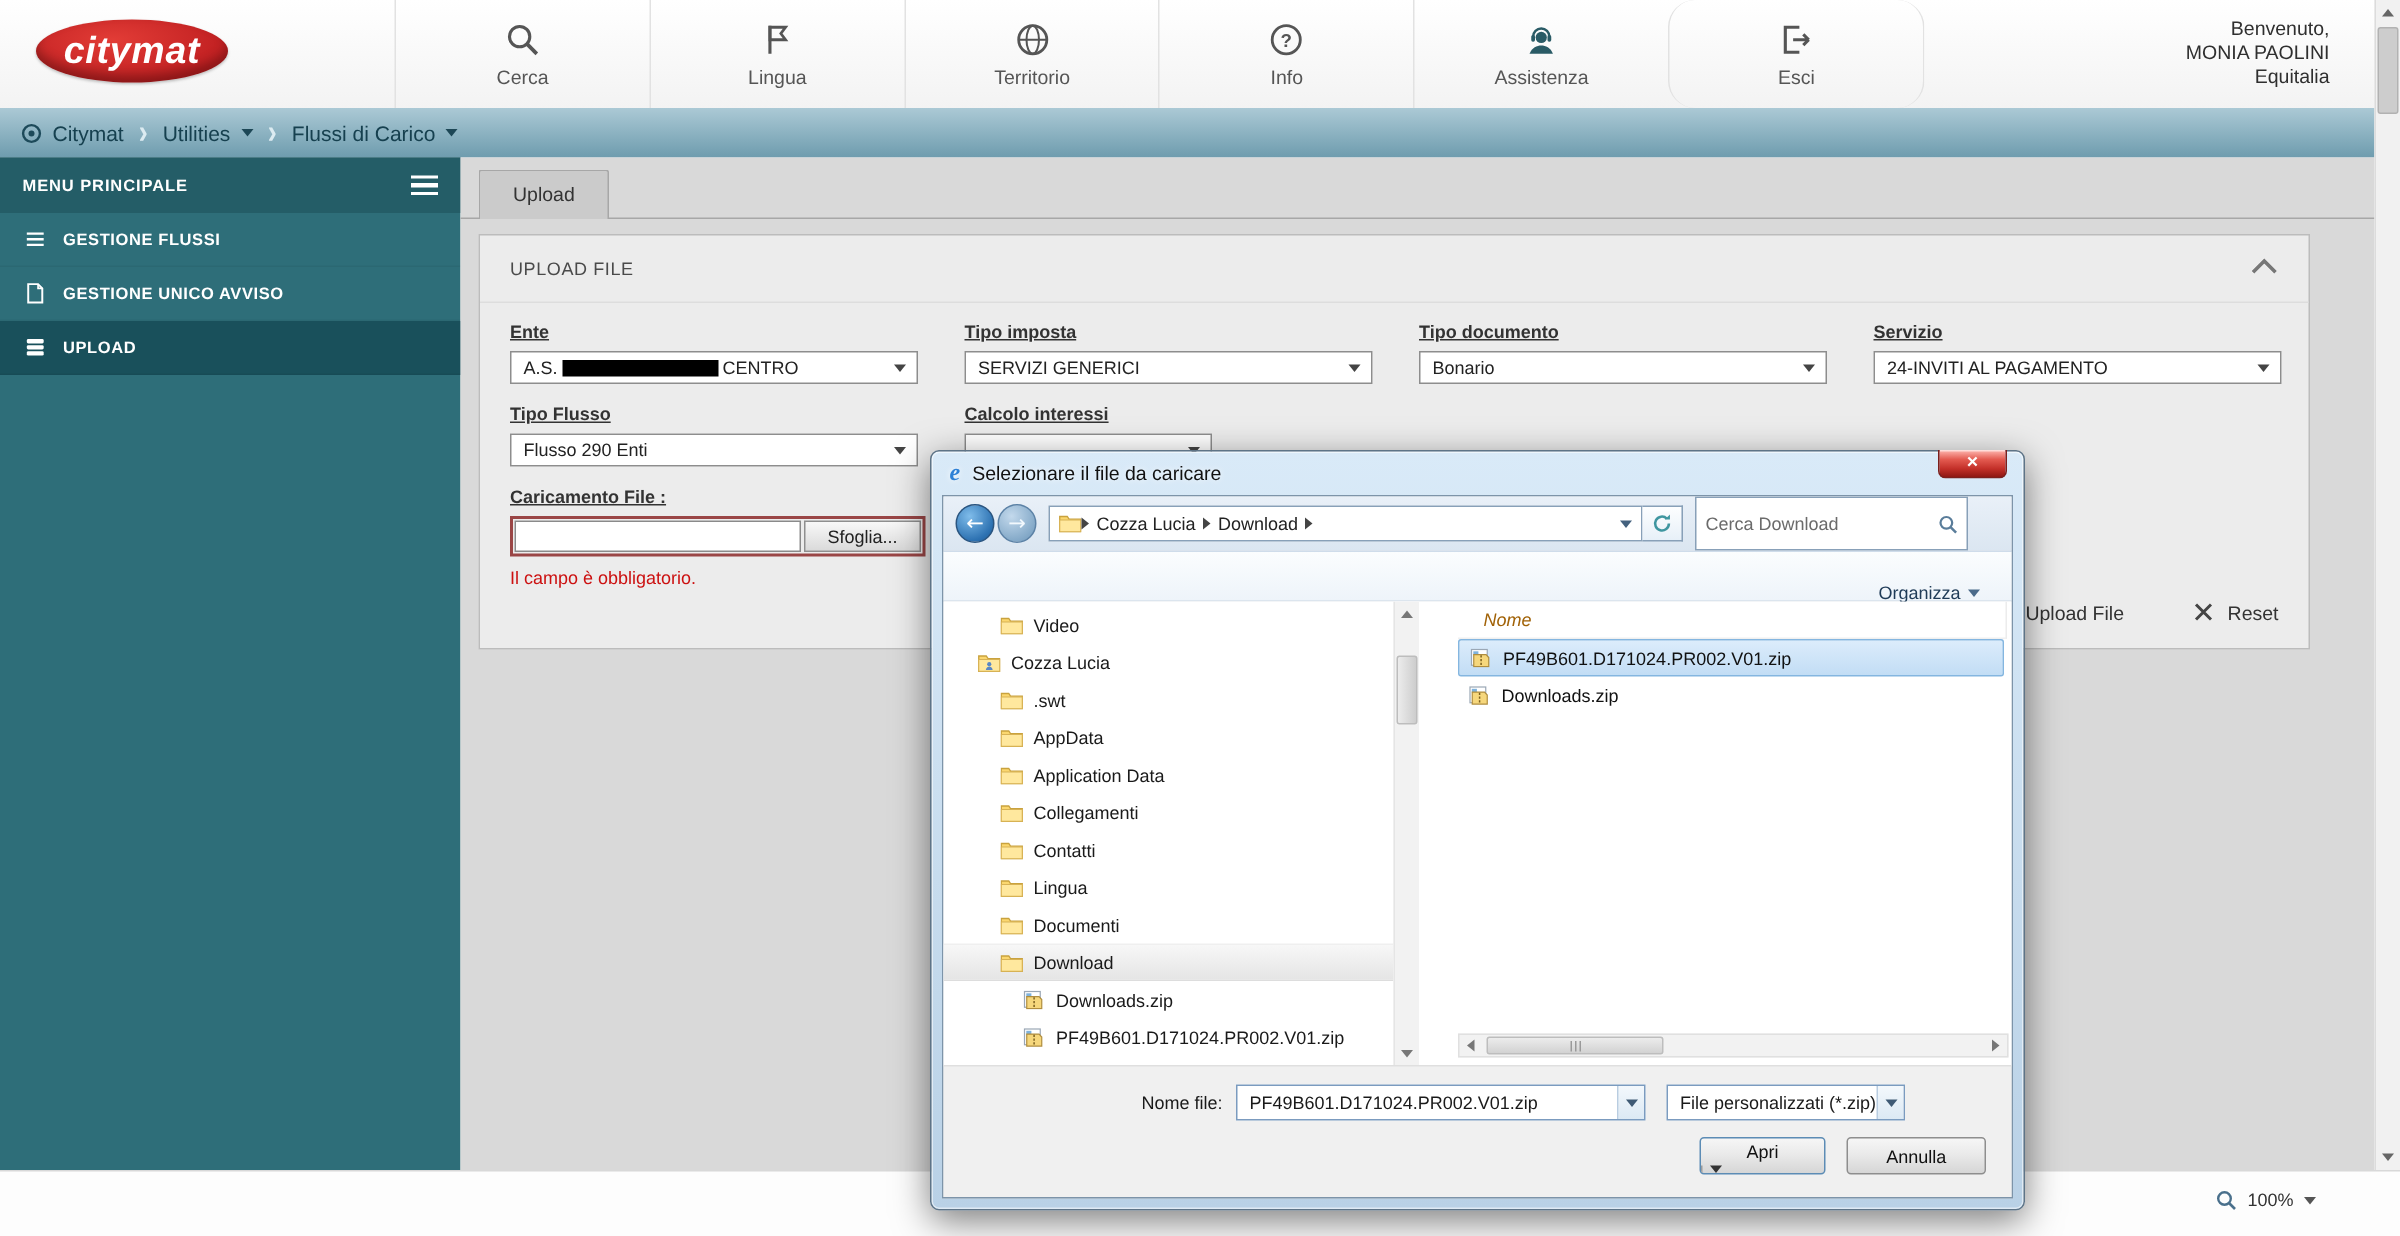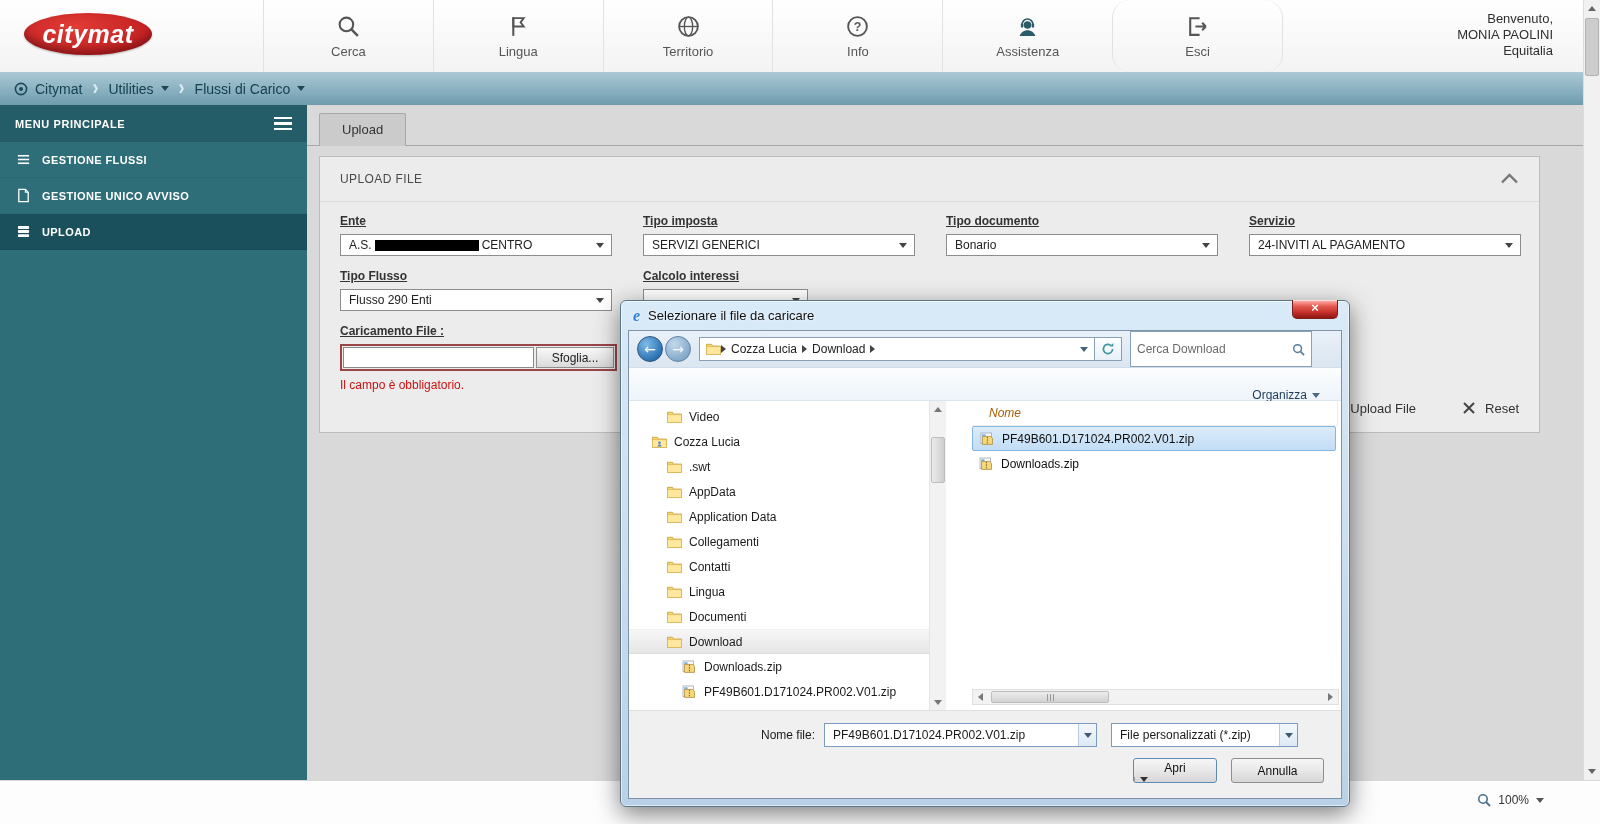--- a/index.html
+++ b/index.html
@@ -92,21 +92,21 @@
 .hs-btn{width:15px;height:14px;display:flex;align-items:center;justify-content:center;color:#777;cursor:pointer;}
 .hs-btn.right{margin-left:auto;}
 .hthumb{width:118px;height:12px;margin-left:3px;background:linear-gradient(#ececec,#d2d2d2);border:1px solid #bdbdbd;border-radius:2px;display:flex;align-items:center;justify-content:center;gap:2px;cursor:grab;}
 .hthumb i{display:block;width:1px;height:7px;background:#9a9a9a;}
 .dlg-footer{height:88px;background:#f0f0f0;border-top:1px solid #dfdfdf;padding-top:12px;}
 .f-row1{display:flex;align-items:center;padding-left:132px;text-align:center;}
 .f-label{font-size:12px;color:#1a1a1a;margin-right:9px;}
 .w7combo{height:24px;background:#fff;border:1px solid #7b9bbf;display:flex;align-items:center;padding-left:8px;font-size:12px;color:#1a1a1a;cursor:pointer;white-space:nowrap;overflow:hidden;}
 .w7combo .ddbtn{margin-left:auto;width:18px;align-self:stretch;background:linear-gradient(#f3f8fc,#dce9f4);border-left:1px solid #b9cde1;display:flex;align-items:center;justify-content:center;color:#3f5a75;cursor:pointer;flex:0 0 18px;}
 .fname{width:273px;}
-.ftype{width:187px;margin-left:14px;}
+.ftype{width:159px;margin-left:14px;}
 .f-row2{display:flex;justify-content:flex-end;gap:14px;margin-top:11px;padding-right:17px;}
 .w7btn{height:25px;background:linear-gradient(#f6f6f6,#eaeaea 45%,#d6d6d6);border:1px solid #8e8e8e;border-radius:3px;font-size:12px;color:#111;font-family:inherit;cursor:pointer;flex-direction:column;}
 .btn-annulla{width:93px;}
 .btn-apri{width:84px;display:flex;padding:0;overflow:hidden;border-color:#5c8cb5;}
 .btn-apri .bmain{flex:1;display:flex;align-items:center;justify-content:center;}
 .btn-apri .barrow{width:19px;border-left:1px solid #9b9b9b;display:flex;align-items:center;justify-content:center;color:#333;}
 
 
 .statusbar{position:absolute;left:0;top:780px;width:1600px;height:44px;background:#fdfdfd;border-top:1px solid #d8d8d8;}
 .zoomctl{position:absolute;right:56px;top:12px;display:flex;align-items:center;gap:7px;font-size:12px;color:#333;cursor:pointer;}

